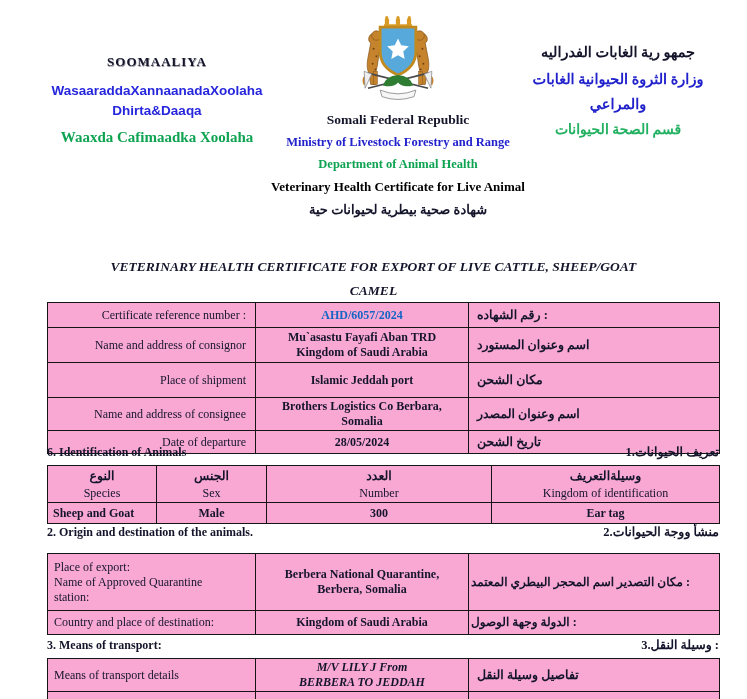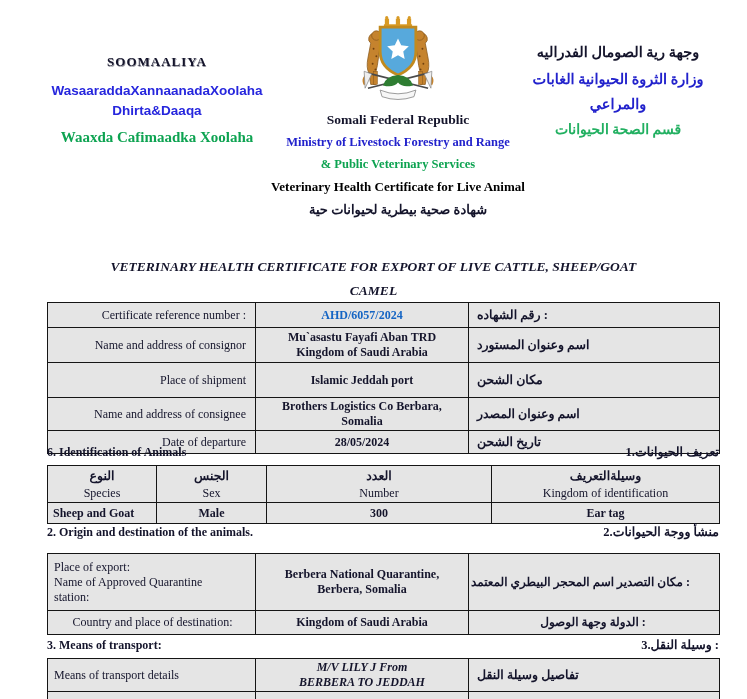--- a/index.html
+++ b/index.html
@@ -39,21 +39,21 @@
   .h-right .ar2{font-size:14.5px;color:#2222cc;margin-bottom:8px;}
   .h-right .ar3{font-size:14.5px;color:#2222cc;margin-bottom:8px;}
   .h-right .ar4{font-size:14px;color:#22b061;}
   
   .doc-title{
     position:absolute;left:0;top:255px;width:747px;text-align:center;
     font-weight:bold;font-style:italic;font-size:13.5px;line-height:24px;color:#14142b;
     white-space:pre-line;
   }
   
-  table{border-collapse:collapse;table-layout:fixed;position:absolute;left:47px;width:672px;background:#e5e5e5;padding-left:43px;}
+  table{border-collapse:collapse;table-layout:fixed;position:absolute;left:47px;width:672px;background:#f9a8d4;padding-left:43px;}
   table,td,th{border:1.6px solid #151515;}
   td,th{padding:1px 4px;font-size:12px;color:#14142b;overflow:hidden;}
   .pre{white-space:pre-line;}
   .t1{top:302px;}
   .t1 .c1{width:208px;} .t1 .c2{width:213px;} .t1 .c3{width:251px;}
   .lbl{text-align:right;padding-right:9px;}
   .lbl-l{text-align:left;padding-left:6px;}
   .val{text-align:center;font-weight:bold;}
   .arb{text-align:left;padding-left:8px;font-weight:bold;font-size:12.5px;}
   .blue-val{color:#1565c4;}
@@ -69,21 +69,21 @@
   .t2{top:465px;}
   .t2 .c1{width:109px;} .t2 .c2{width:110px;} .t2 .c3{width:225px;} .t2 .c4{width:228px;}
   .t2 th{font-weight:normal;text-align:center;height:36px;padding:0;}
   .t2 th .har{font-weight:bold;display:block;font-size:12.5px;line-height:17px;}
   .t2 th .hen{display:block;font-size:12px;line-height:16px;}
   .t2 td{height:18px;font-weight:bold;text-align:center;}
   .t2 td:first-child{text-align:left;padding-left:5px;}
   .t3{top:553px;}
   .t3 .c1{width:208px;} .t3 .c2{width:213px;} .t3 .c3{width:251px;}
   .t3 tr:nth-child(1) td{height:54px;}
-  .t3 tr:nth-child(2) td{height:21px;text-align:center;}
+  .t3 tr:nth-child(2) td{height:21px;}
   .t3 .arb{padding-left:2px;font-size:12px;}
   .t4{top:658px;}
   .t4 .c1{width:208px;} .t4 .c2{width:213px;} .t4 .c3{width:251px;}
   .t4 tr:nth-child(1) td{height:30px;}
   .t4 tr:nth-child(2) td{height:24px;}
   .italic-val{font-style:italic;}
   .vmid{vertical-align:middle;}
 </style>
 </head>
 <body>
@@ -142,27 +142,27 @@
 
   <g>
     <path d="M50,64 q-13,1 -16,11 q11,3 16,-3 q5,6 16,3 q-3,-10 -16,-11" fill="#2e7d32"></path>
     <path d="M31,80 q19,8 38,0 l-2,7 q-17,6 -34,0 Z" fill="#f7f7f7" stroke="#8a8a8a" stroke-width="0.9"></path>
   </g>
 </svg>
 
 <div class="h-center">
   <div class="rep">Somali Federal Republic</div>
   <div class="min">Ministry of Livestock Forestry and Range</div>
-  <div class="grn">&amp; Public Veterinary Services</div>
+  <div class="grn">Department of Animal Health</div>
   <div class="cert">Veterinary Health Certificate for Live Animal</div>
   <div class="cert-ar">شهادة صحية بيطرية لحيوانات حية</div>
 </div>
 
 <div class="h-right">
-  <div class="ar1">وجهة رية الصومال الفدراليه</div>
+  <div class="ar1">جمهو رية الغابات الفدراليه</div>
   <div class="ar2">وزارة الثروة الحيوانية الغابات</div>
   <div class="ar3">والمراعي</div>
   <div class="ar4">قسم الصحة الحيوانات</div>
 </div>
 
 <div class="doc-title">VETERINARY HEALTH CERTIFICATE FOR EXPORT OF LIVE CATTLE, SHEEP/GOAT
 CAMEL</div>
 
 <table class="t1">
   <colgroup>

